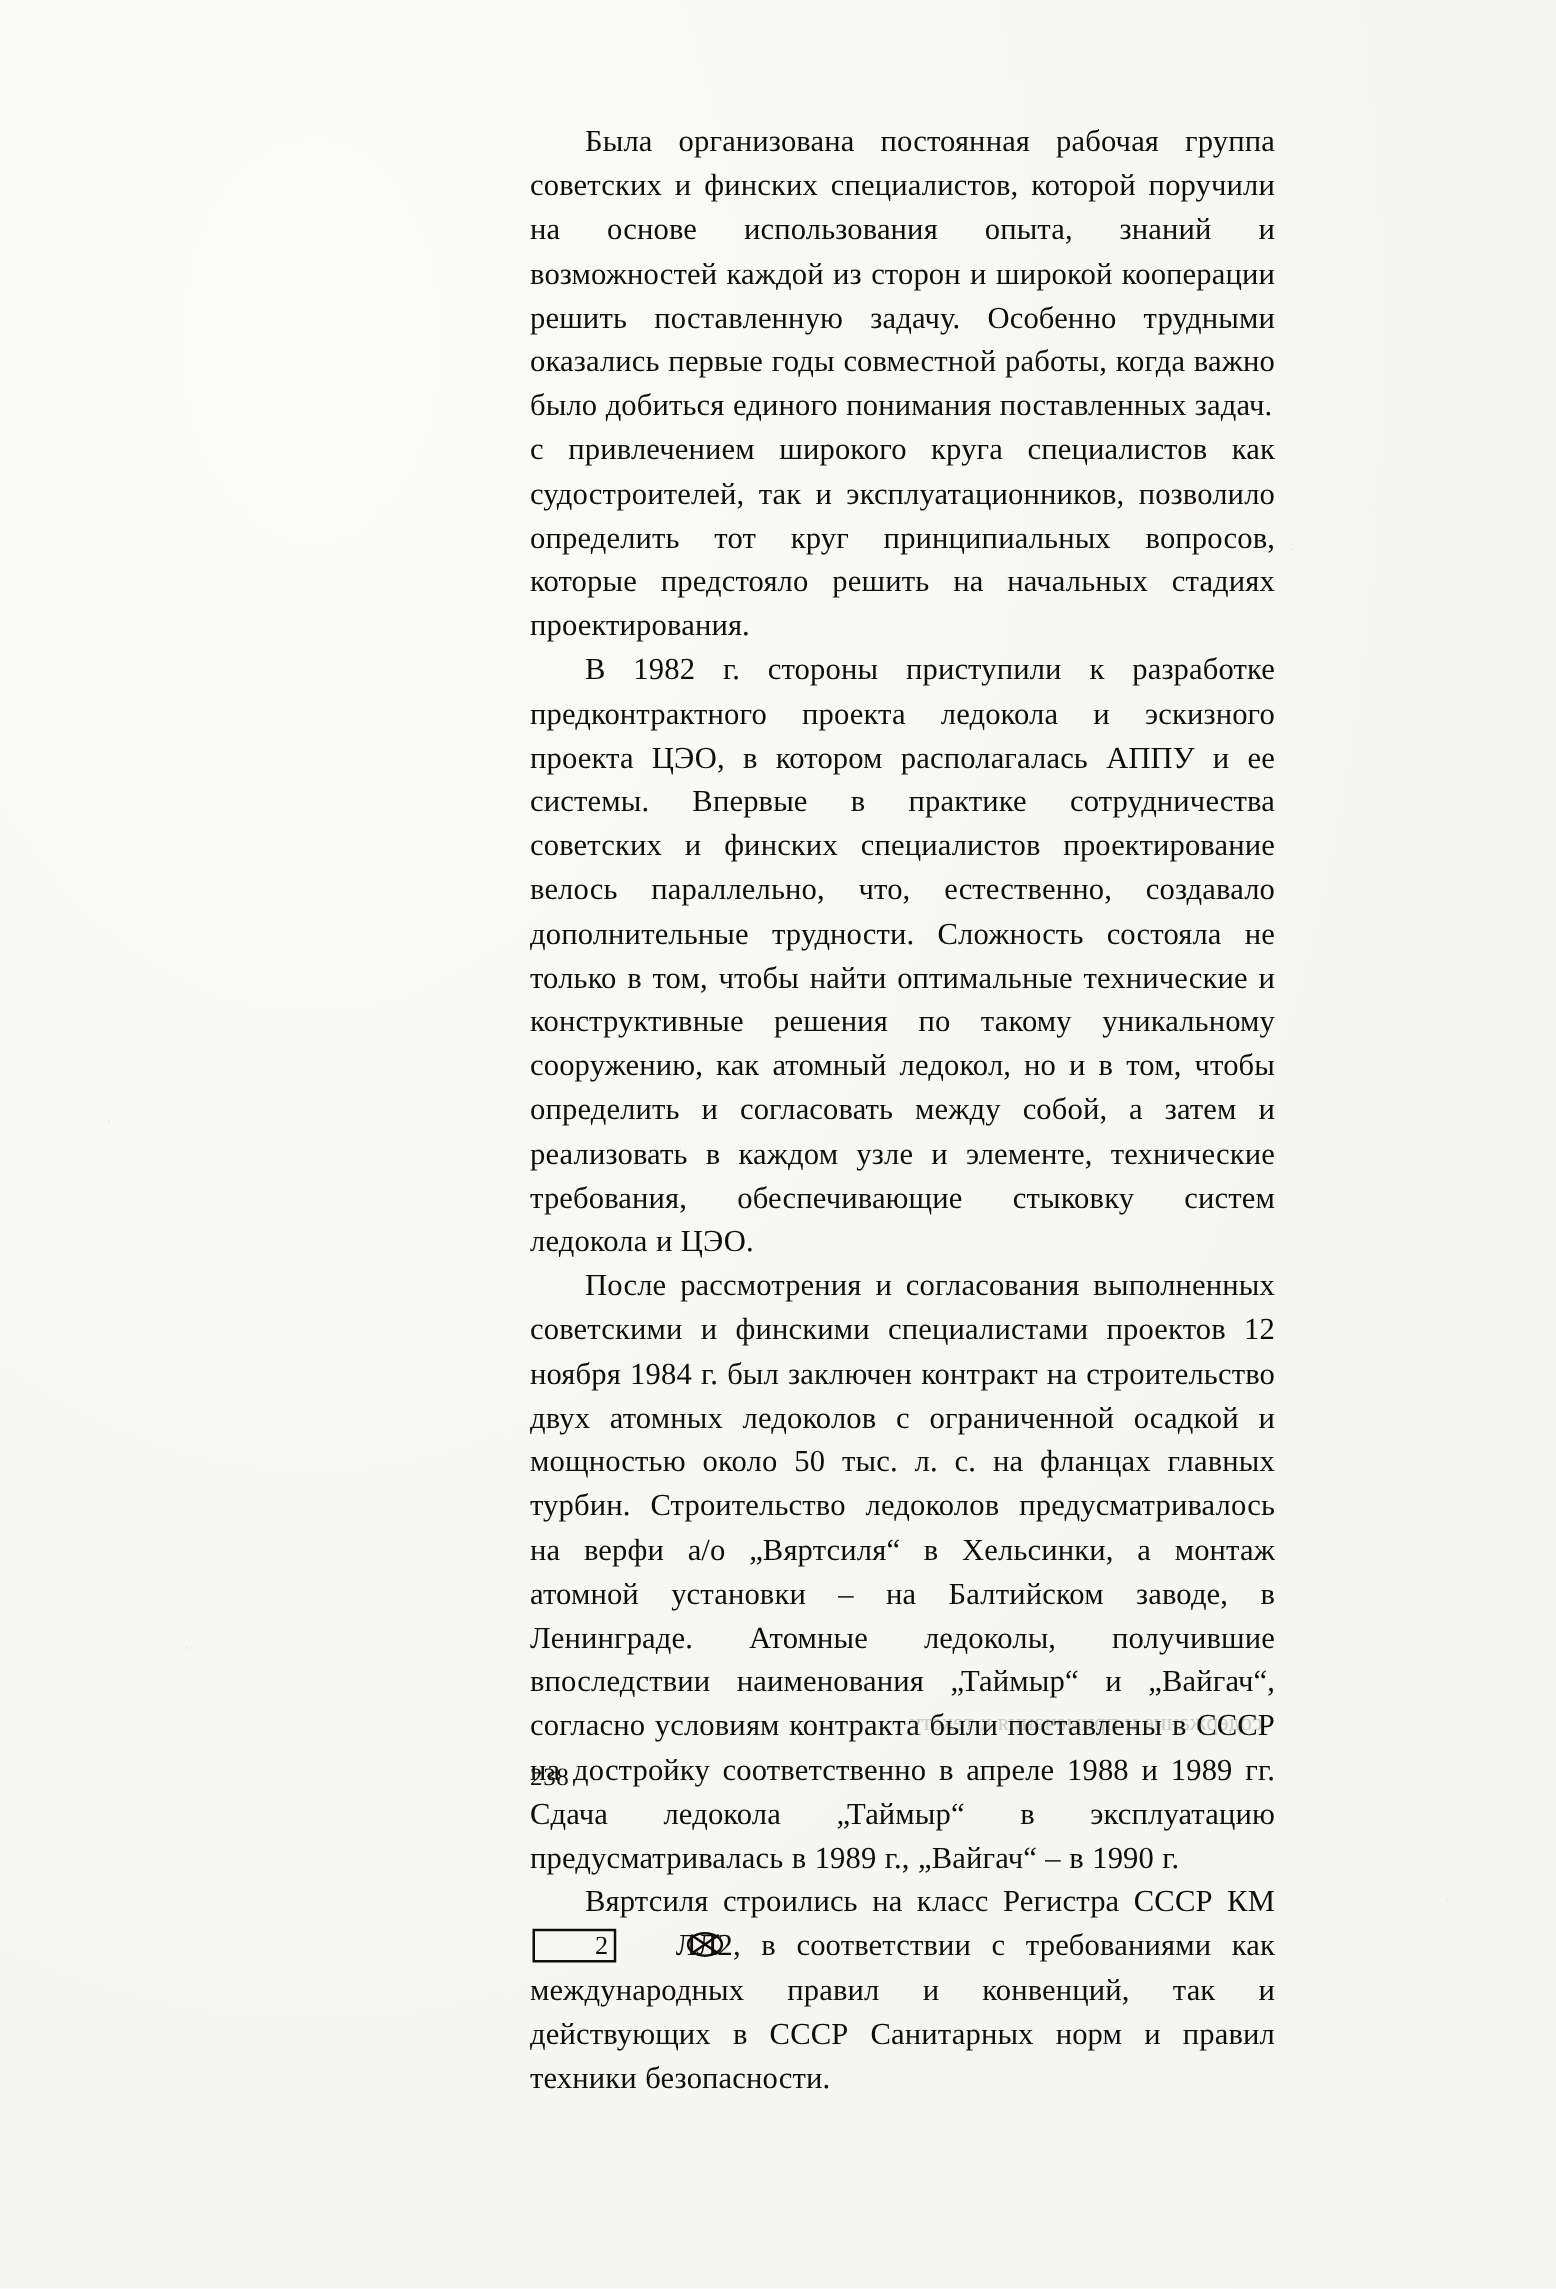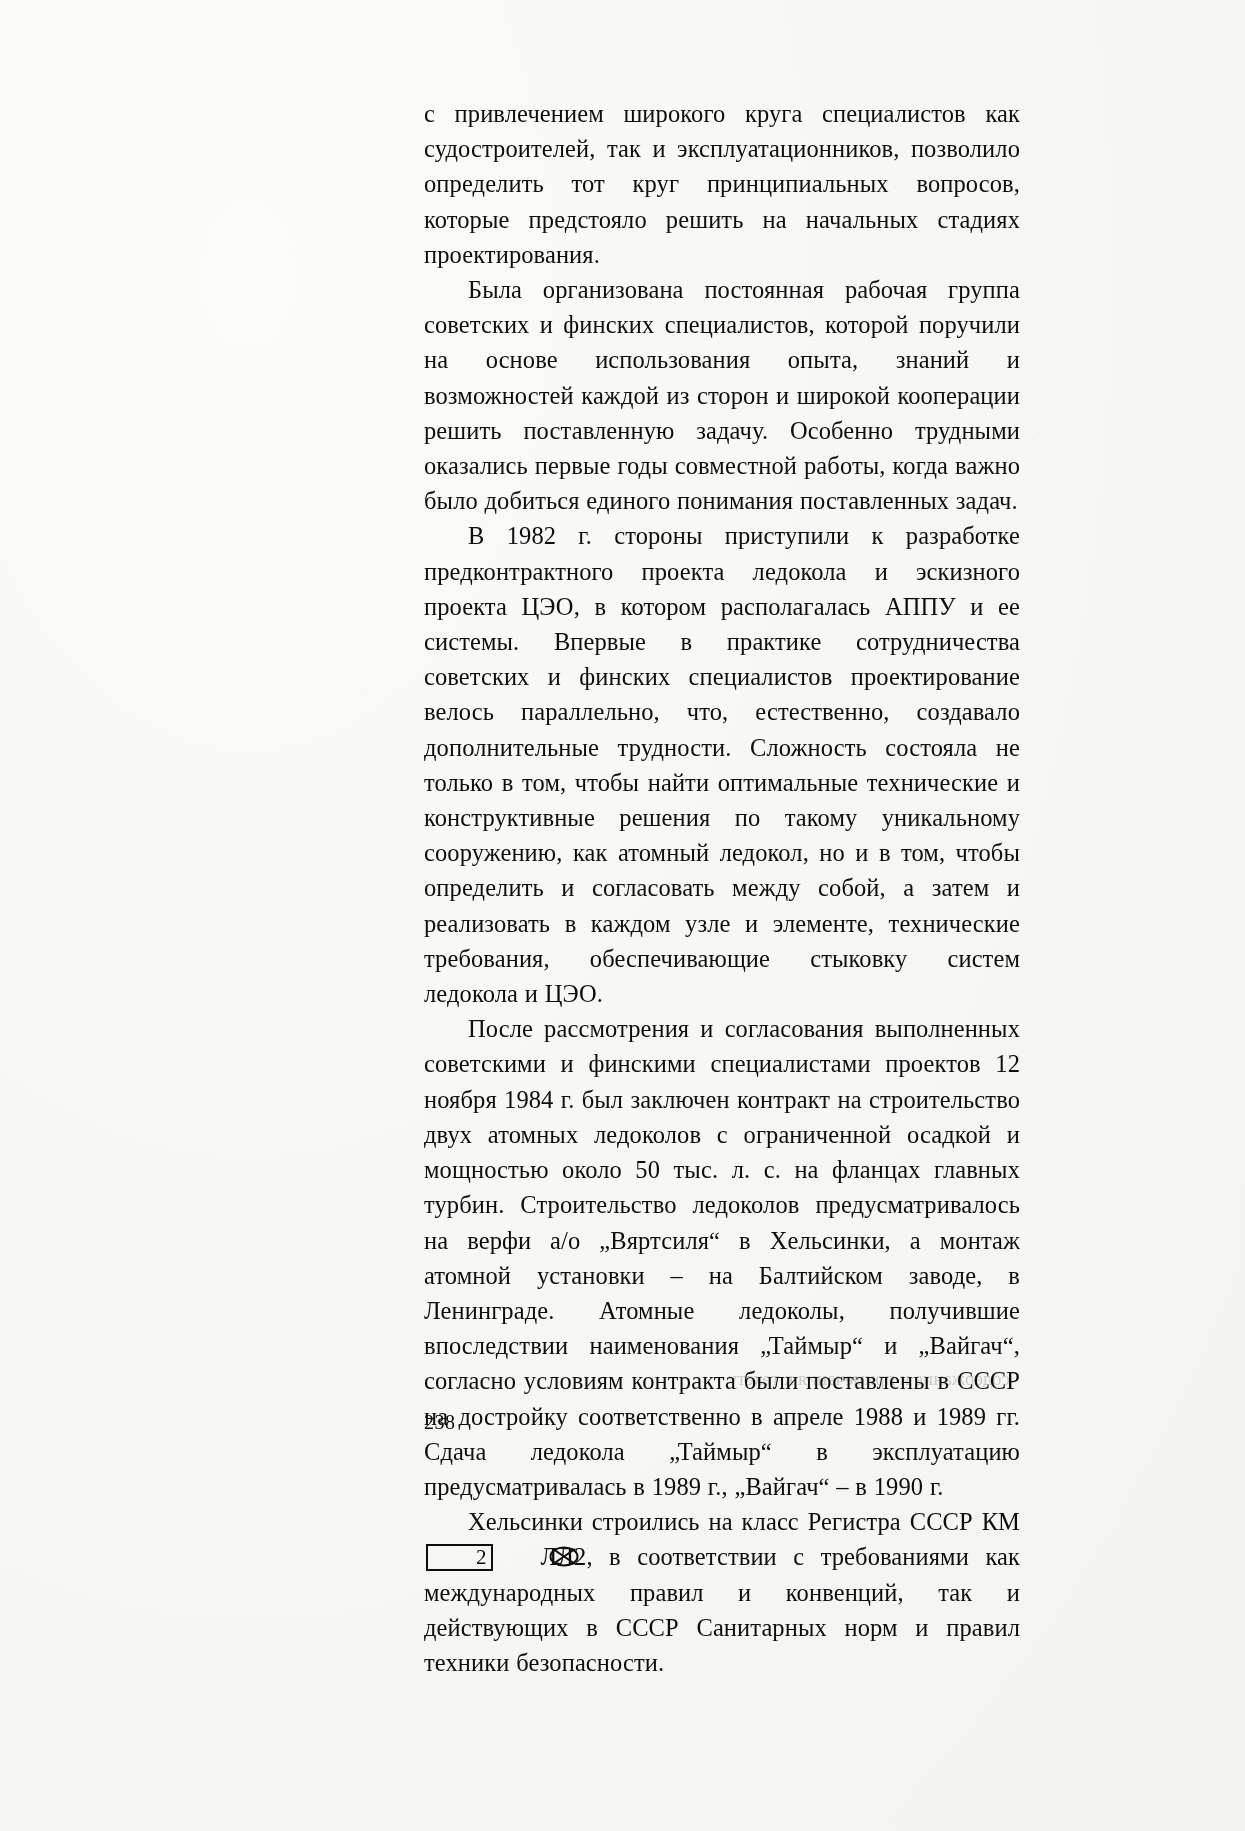--- a/index.html
+++ b/index.html
@@ -100,30 +100,30 @@
   }
 </style>
 </head>
 <body>
 
 <div class="page">
   <div class="scan-grain"></div>
 
   <div class="text-column">
 
+    <p class="para">Была организована постоянная рабочая группа советских и финских специалистов, которой поручили на основе использования опыта, знаний и возможностей каждой из сторон и широкой кооперации решить поставленную задачу. Особенно трудными оказались первые годы совместной работы, когда важно было добиться единого понимания поставленных задач.</p>
+
     <p class="para no-indent">с привлечением широкого круга специалистов как судостроителей, так и эксплуатационников, позволило определить тот круг принципиальных вопросов, которые предстояло решить на начальных стадиях проектирования.</p>
-
-    <p class="para">Была организована постоянная рабочая группа советских и финских специалистов, которой поручили на основе использования опыта, знаний и возможностей каждой из сторон и широкой кооперации решить поставленную задачу. Особенно трудными оказались первые годы совместной работы, когда важно было добиться единого понимания поставленных задач.</p>
 
     <p class="para">В 1982 г. стороны приступили к разработке предконтрактного проекта ледокола и эскизного проекта ЦЭО, в котором располагалась АППУ и ее системы. Впервые в практике сотрудничества советских и финских специалистов проектирование велось параллельно, что, естественно, создавало дополнительные трудности. Сложность состояла не только в том, чтобы найти оптимальные технические и конструктивные решения по такому уникальному сооружению, как атомный ледокол, но и в том, чтобы определить и согласовать между собой, а затем и реализовать в каждом узле и элементе, технические требования, обеспечивающие стыковку систем ледокола и ЦЭО.</p>
 
     <p class="para">После рассмотрения и согласования выполненных советскими и финскими специалистами проектов 12 ноября 1984 г. был заключен контракт на строительство двух атомных ледоколов с ограниченной осадкой и мощностью около 50 тыс. л. с. на фланцах главных турбин. Строительство ледоколов предусматривалось на верфи а/о „Вяртсиля“ в Хельсинки, а монтаж атомной установки – на Балтийском заводе, в Ленинграде. Атомные ледоколы, получившие впоследствии наименования „Таймыр“ и „Вайгач“, согласно условиям контракта были поставлены в СССР на достройку соответственно в апреле 1988 и 1989 гг. Сдача ледокола „Таймыр“ в эксплуатацию предусматривалась в 1989 г., „Вайгач“ – в 1990 г.</p>
 
 
-    <p class="para"><span>Хельсинки строились на класс Регистра СССР</span><span> </span><span>КМ</span><span class="boxed-two">2</span><span class="hull-mark"><svg viewBox="0 0 30 25" width="30" height="25" aria-hidden="true">
+    <p class="para"><span>Вяртсиля строились на класс Регистра СССР</span><span> </span><span>КМ</span><span class="boxed-two">2</span><span class="hull-mark"><svg viewBox="0 0 30 25" width="30" height="25" aria-hidden="true">
             <ellipse cx="15" cy="12.5" rx="13.5" ry="9" fill="none" stroke="#100d0c" stroke-width="2"></ellipse>
             <line x1="4" y1="5" x2="26" y2="20" stroke="#100d0c" stroke-width="2"></line>
             <line x1="26" y1="5" x2="4" y2="20" stroke="#100d0c" stroke-width="2"></line>
           </svg></span><span>ЛЛ2,</span><span> в соответствии с требованиями как международных правил и конвенций, так и действующих в СССР Санитарных норм и правил техники безопасности.</span></p>
 
   </div>
 
   <div class="showthrough">содержание и примечания к тексту</div>
 
   <div class="page-number">238</div>

